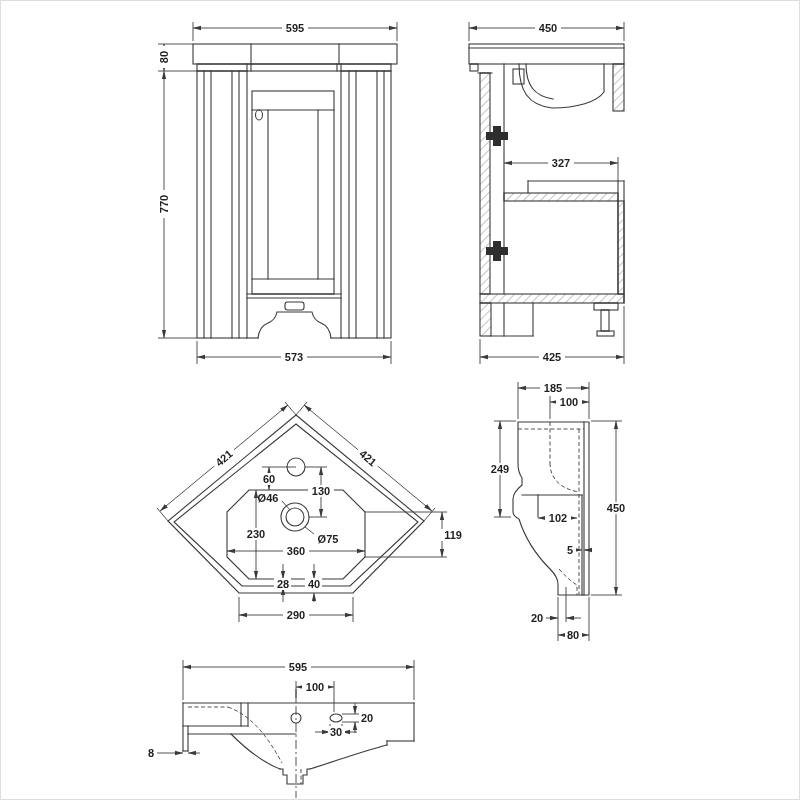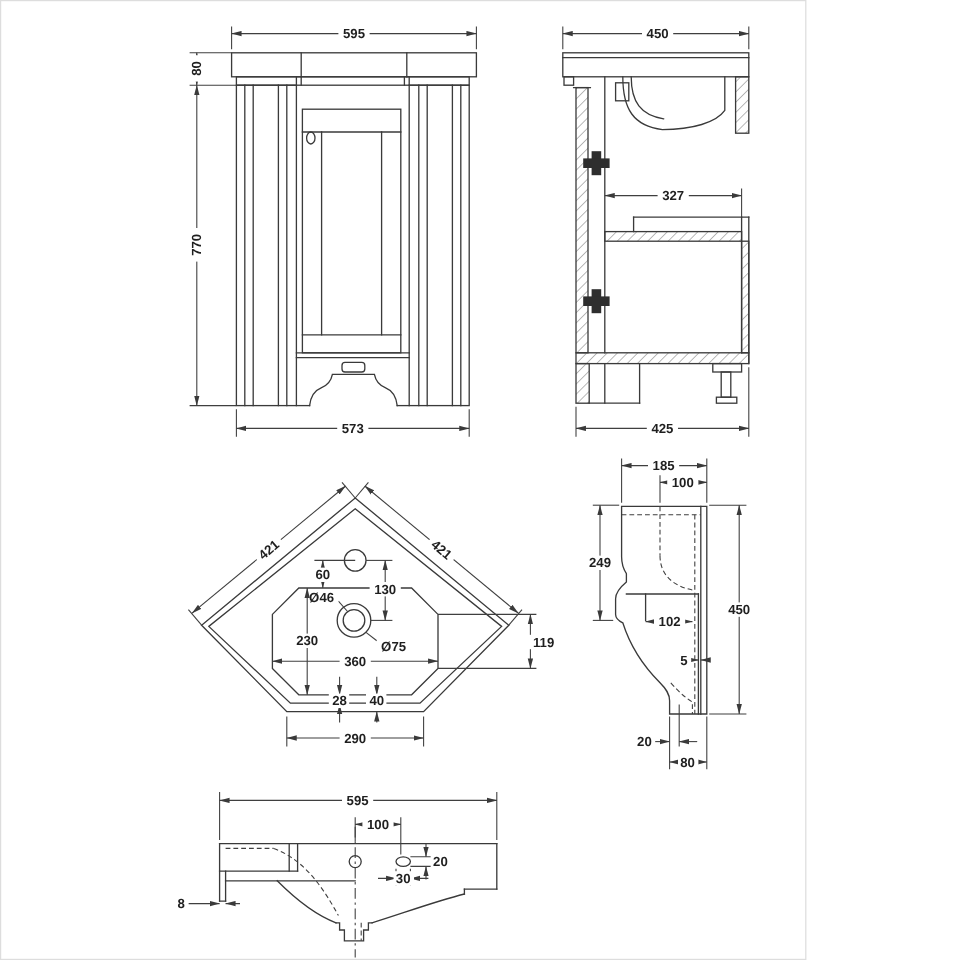--- a/index.html
+++ b/index.html
@@ -1,16 +1,16 @@
 <!DOCTYPE html>
 <html><head>
 <meta charset="utf-8">
 <style>
   html,body{margin:0;padding:0;background:#fff;}
-  .page{position:relative;width:672px;height:800px;background:#fff;
+  .page{position:relative;width:800px;height:800px;background:#fff;
         border:1px solid #ddd;box-sizing:border-box;
         font-family:"Liberation Sans", sans-serif;}
   svg{display:block;}
   .g{stroke:#3a3a3a;stroke-width:1.1;fill:none;stroke-linecap:square;}
   .d{stroke:#3f3f3f;stroke-width:0.9;fill:none;}
   .dash{stroke-dasharray:4 2.5;}
   .cl{stroke-dasharray:9 3 2 3;}
   .h{fill:url(#hatch);stroke:#3a3a3a;stroke-width:1.1;}
   .hw{fill:#2e2e2e;stroke:none;}
   .lbg{fill:#fff;}

